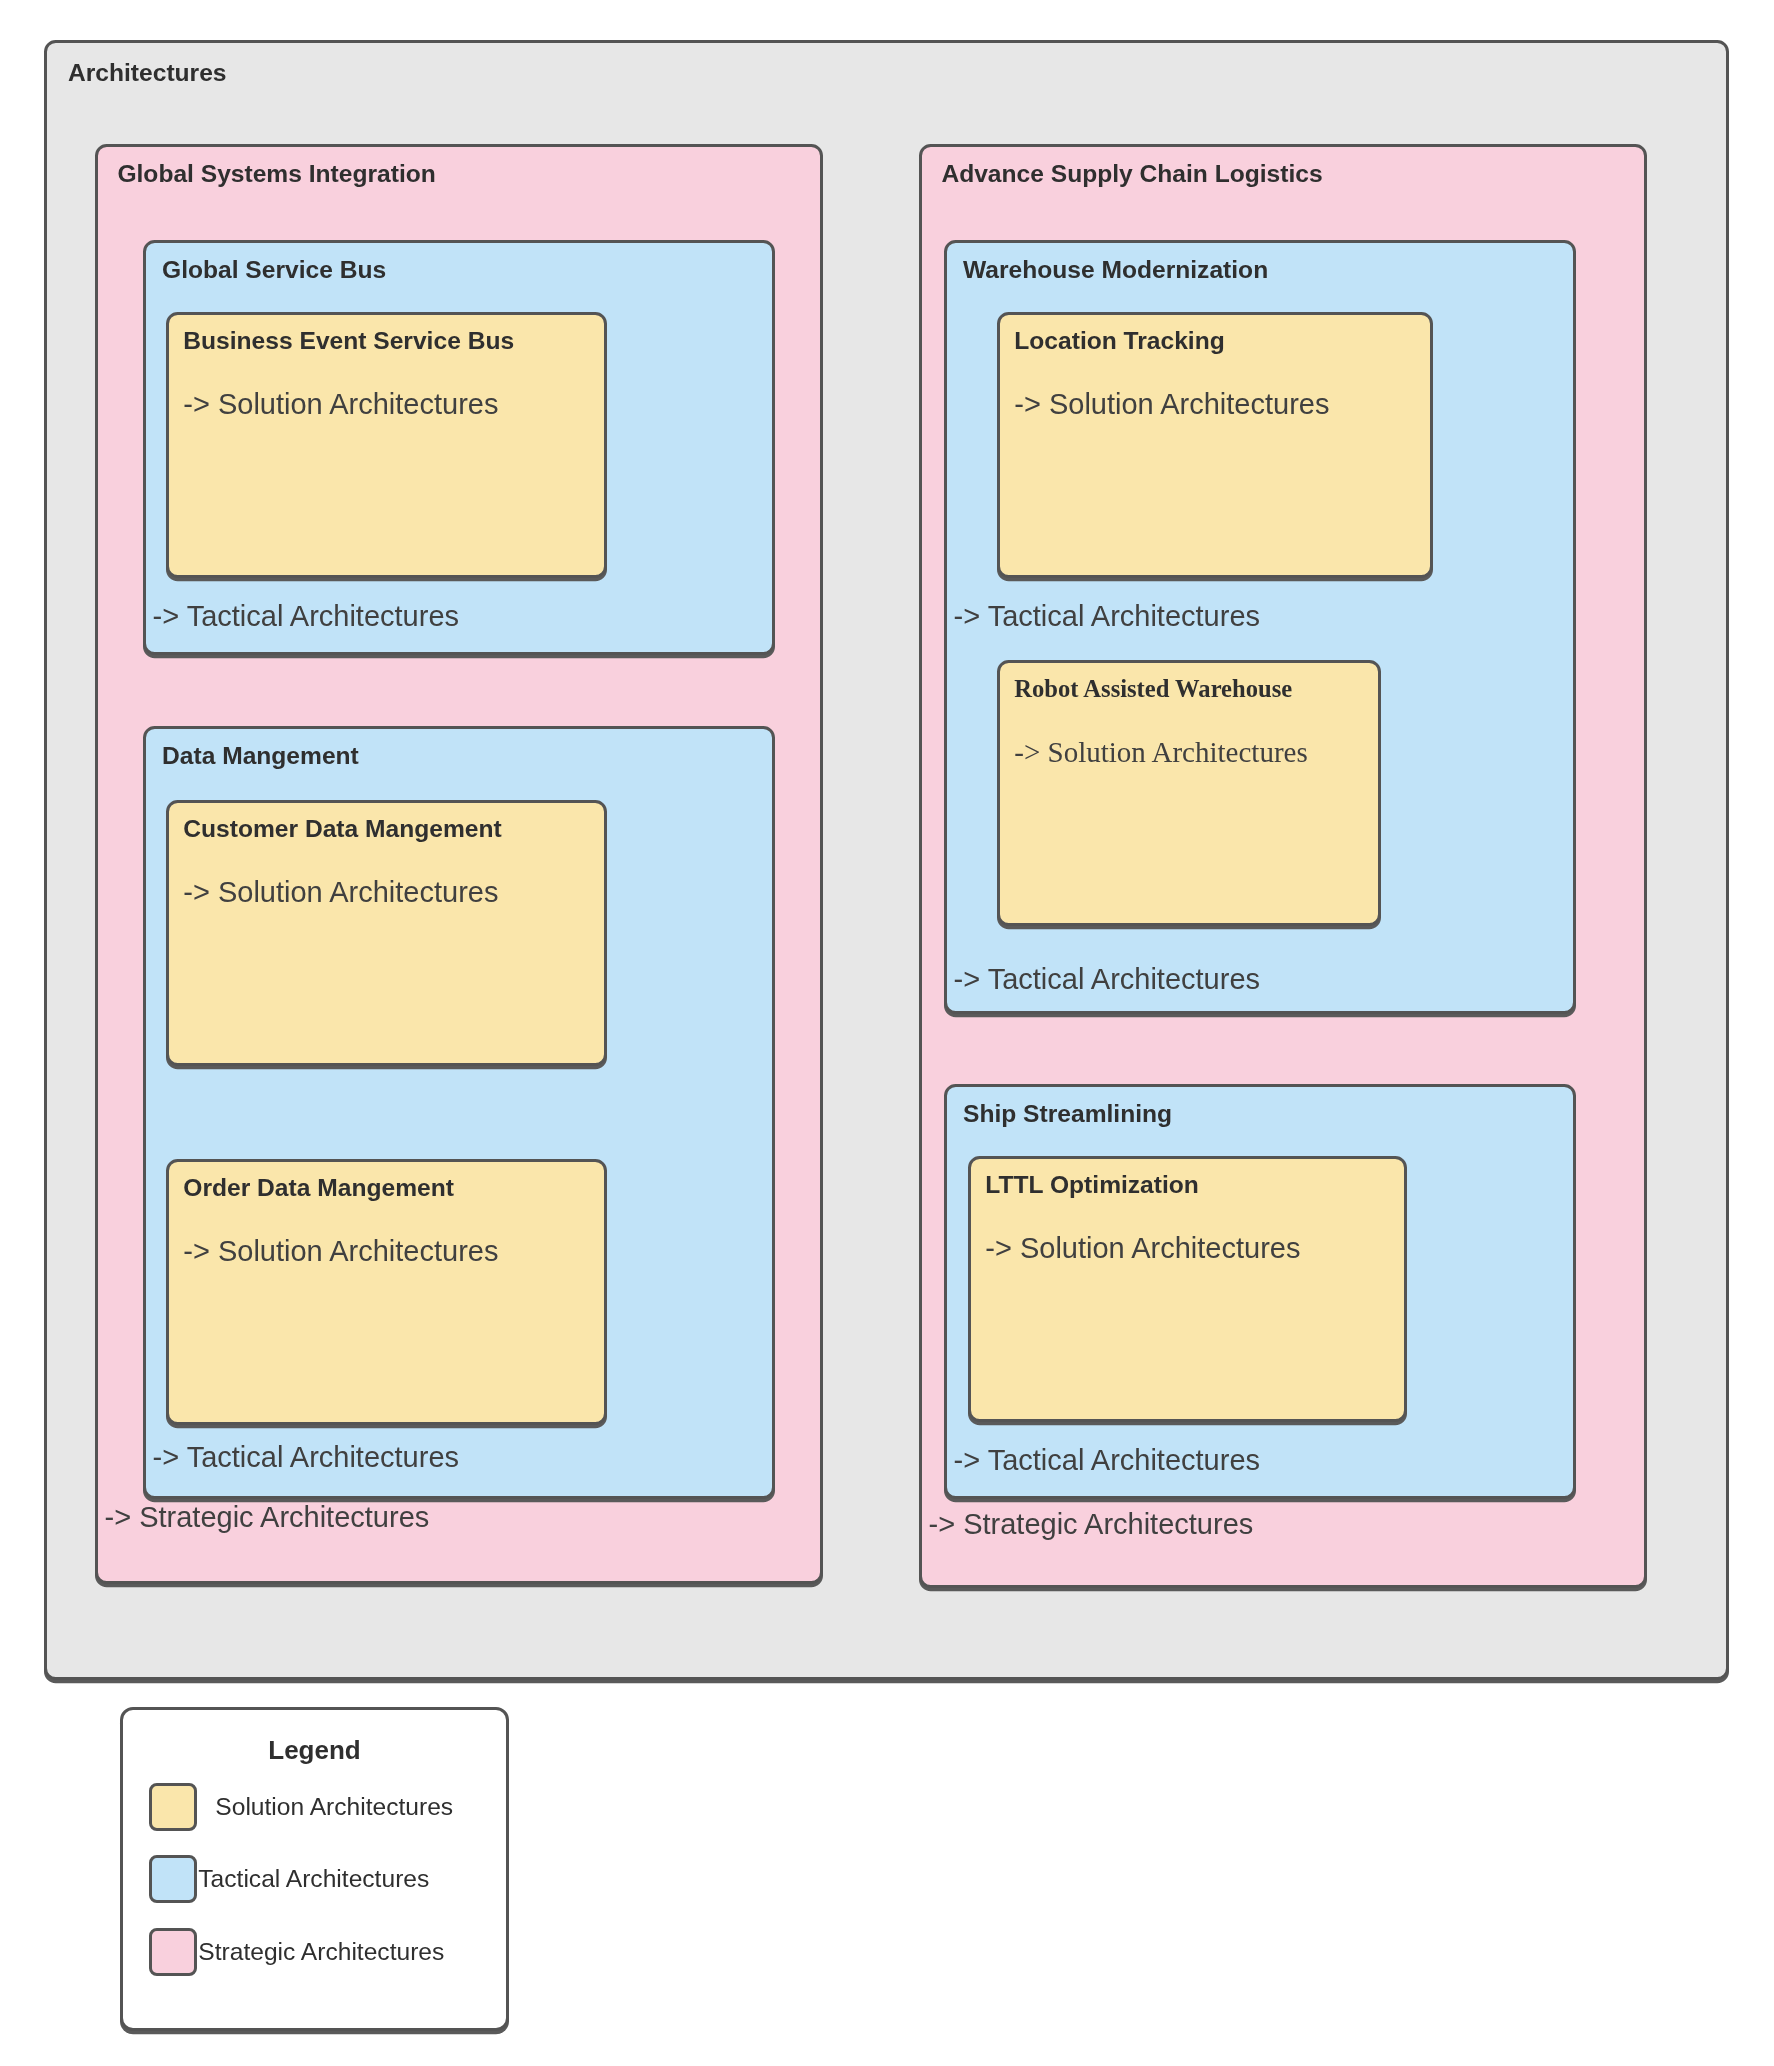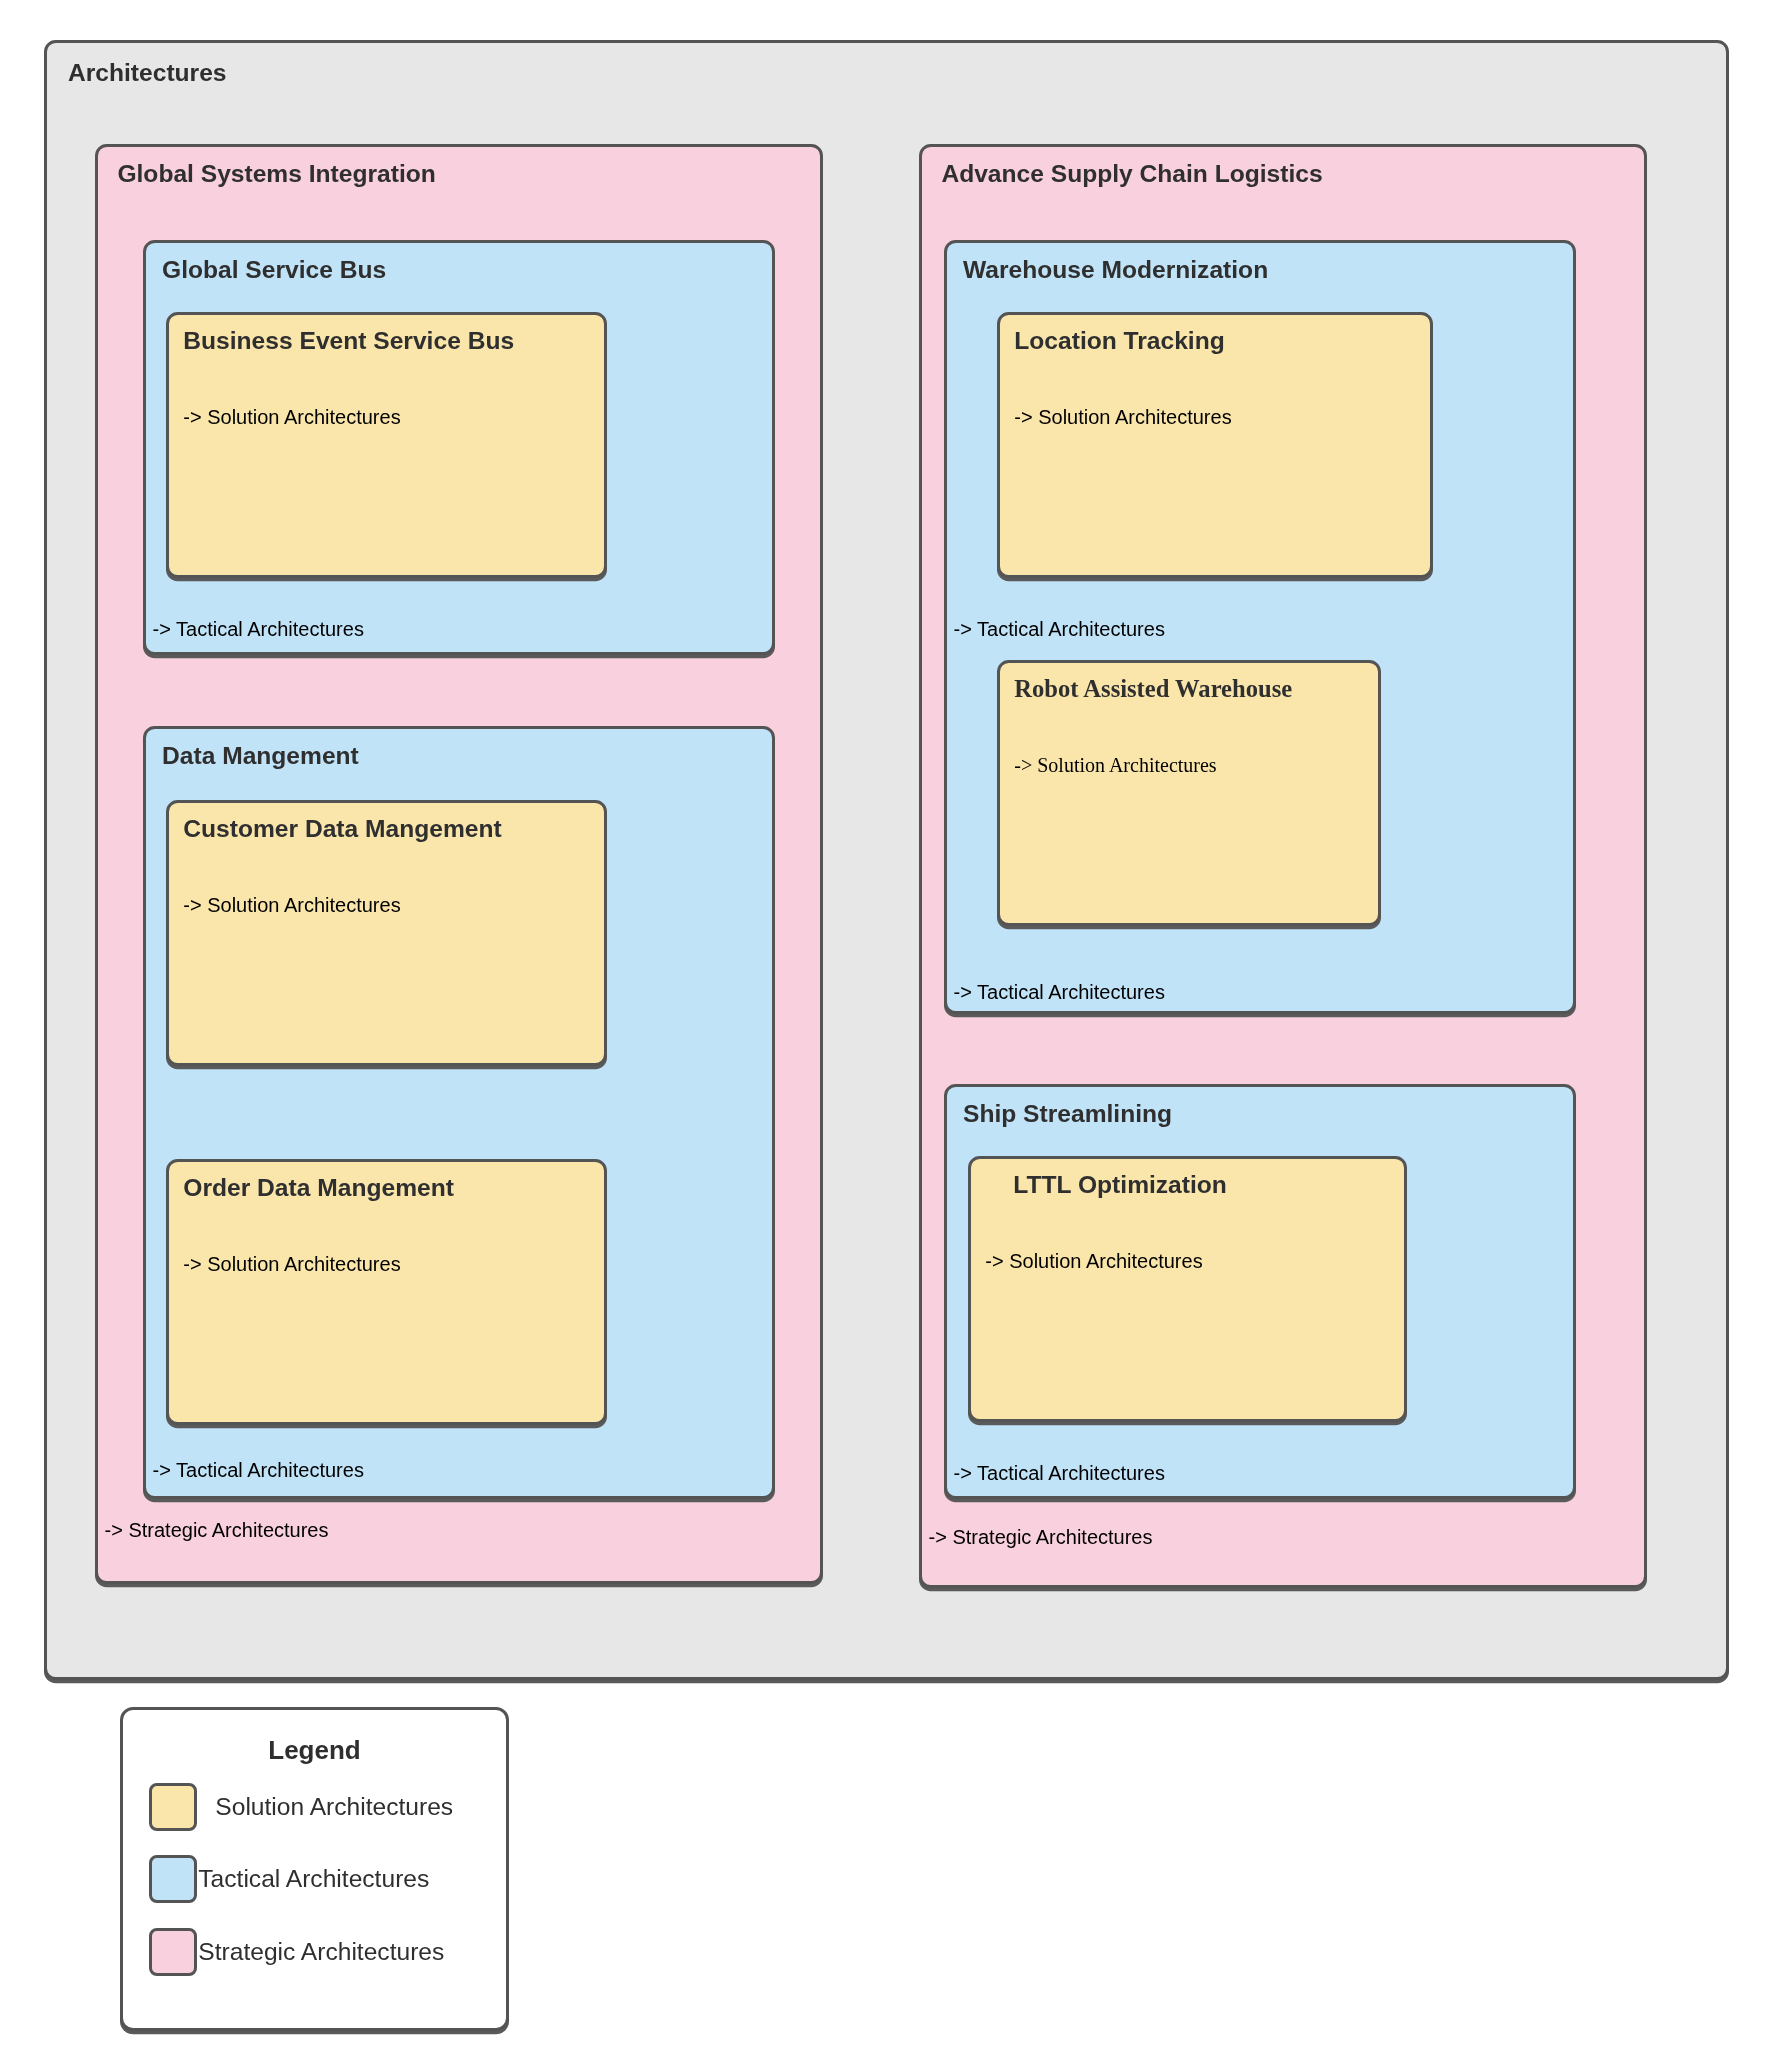--- a/index.html
+++ b/index.html
@@ -35,25 +35,24 @@
     font-weight: bold;
     font-size: 24.6px;
     line-height: 1.1;
     color: #2f2f2f;
     white-space: nowrap;
   }
 
   .box-footnote {
     position: absolute;
     font-weight: normal;
-    font-size: 20px;
+    font-size: 29px;
     line-height: 1.1;
-    color: #000000;
+    color: #404040;
     white-space: nowrap;
-    margin-top: 17px;
   }
 
   
   #legend-box {
     position: absolute;
     left: 120px;
     top: 1707px;
     width: 389px;
     height: 324px;
     box-sizing: border-box;
@@ -154,21 +153,21 @@
   <div class="box-title" style="left:14.3px; top:11.7px;">Robot Assisted Warehouse</div>
   <div class="box-footnote" style="left:14.3px; top:74px;">-&gt; Solution Architectures</div>
 </div>
 
 <div class="box tactical" style="left:944px; top:1084px; width:632px; height:415px;">
   <div class="box-title" style="left:16px; top:13px;">Ship Streamlining</div>
   <div class="box-footnote" style="left:6.5px; top:358px;">-&gt; Tactical Architectures</div>
 </div>
 
 <div class="box solution" style="left:968px; top:1156px; width:439px; height:266px;">
-  <div class="box-title" style="left:14.3px; top:11.7px;margin-left:28px;">LTTL Optimization</div>
+  <div class="box-title" style="left:14.3px; top:11.7px;">LTTL Optimization</div>
   <div class="box-footnote" style="left:14.3px; top:74px;">-&gt; Solution Architectures</div>
 </div>
 
 <div id="legend-box">
   <div id="legend-title">Legend</div>
 
   <div class="legend-row r0">
     <span class="legend-swatch" style="background: rgb(250, 230, 171);"></span>
     <span class="legend-label">Solution Architectures</span>
   </div>

